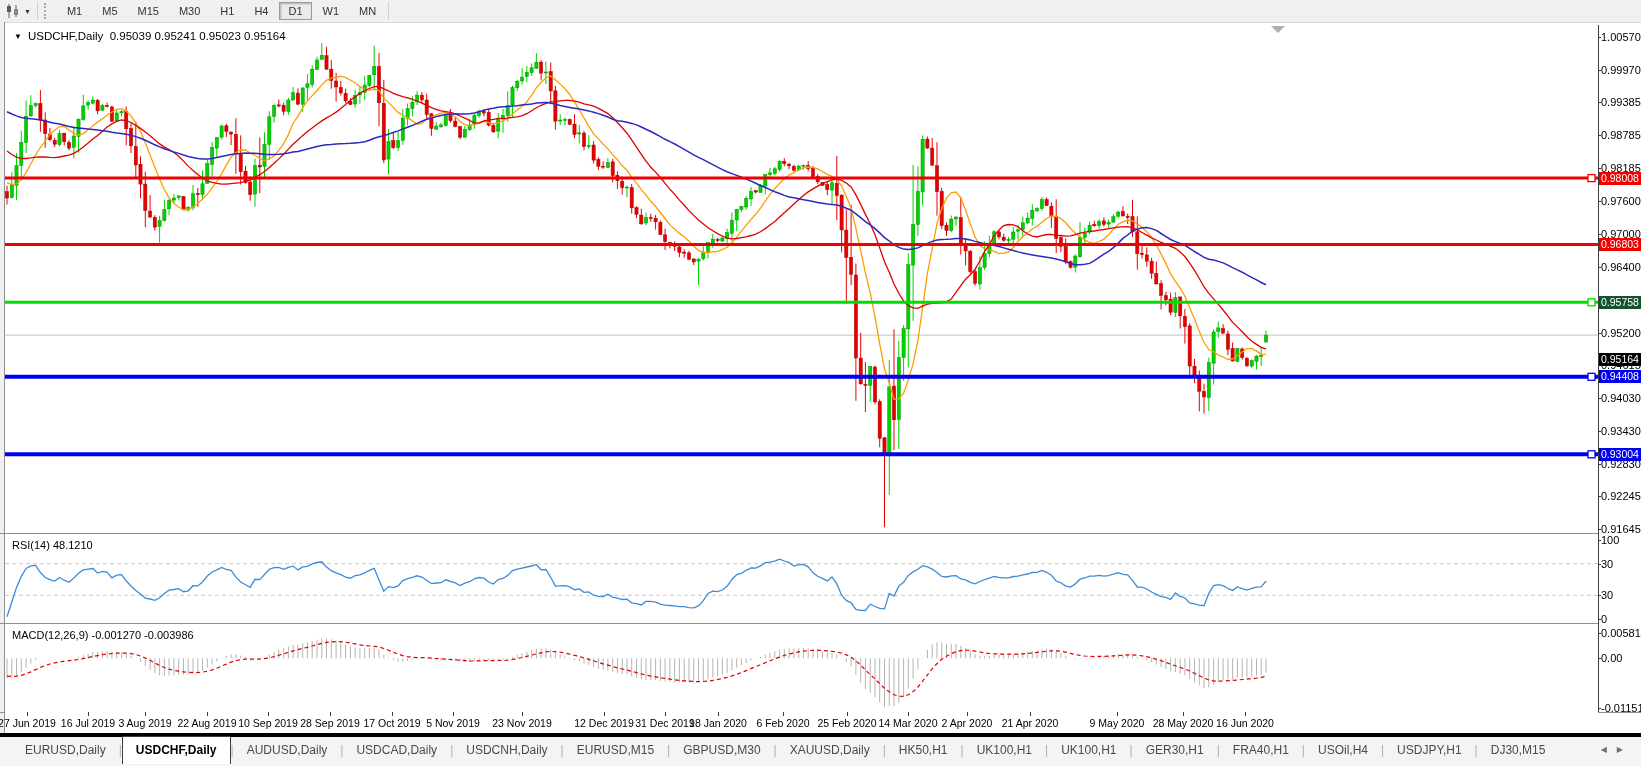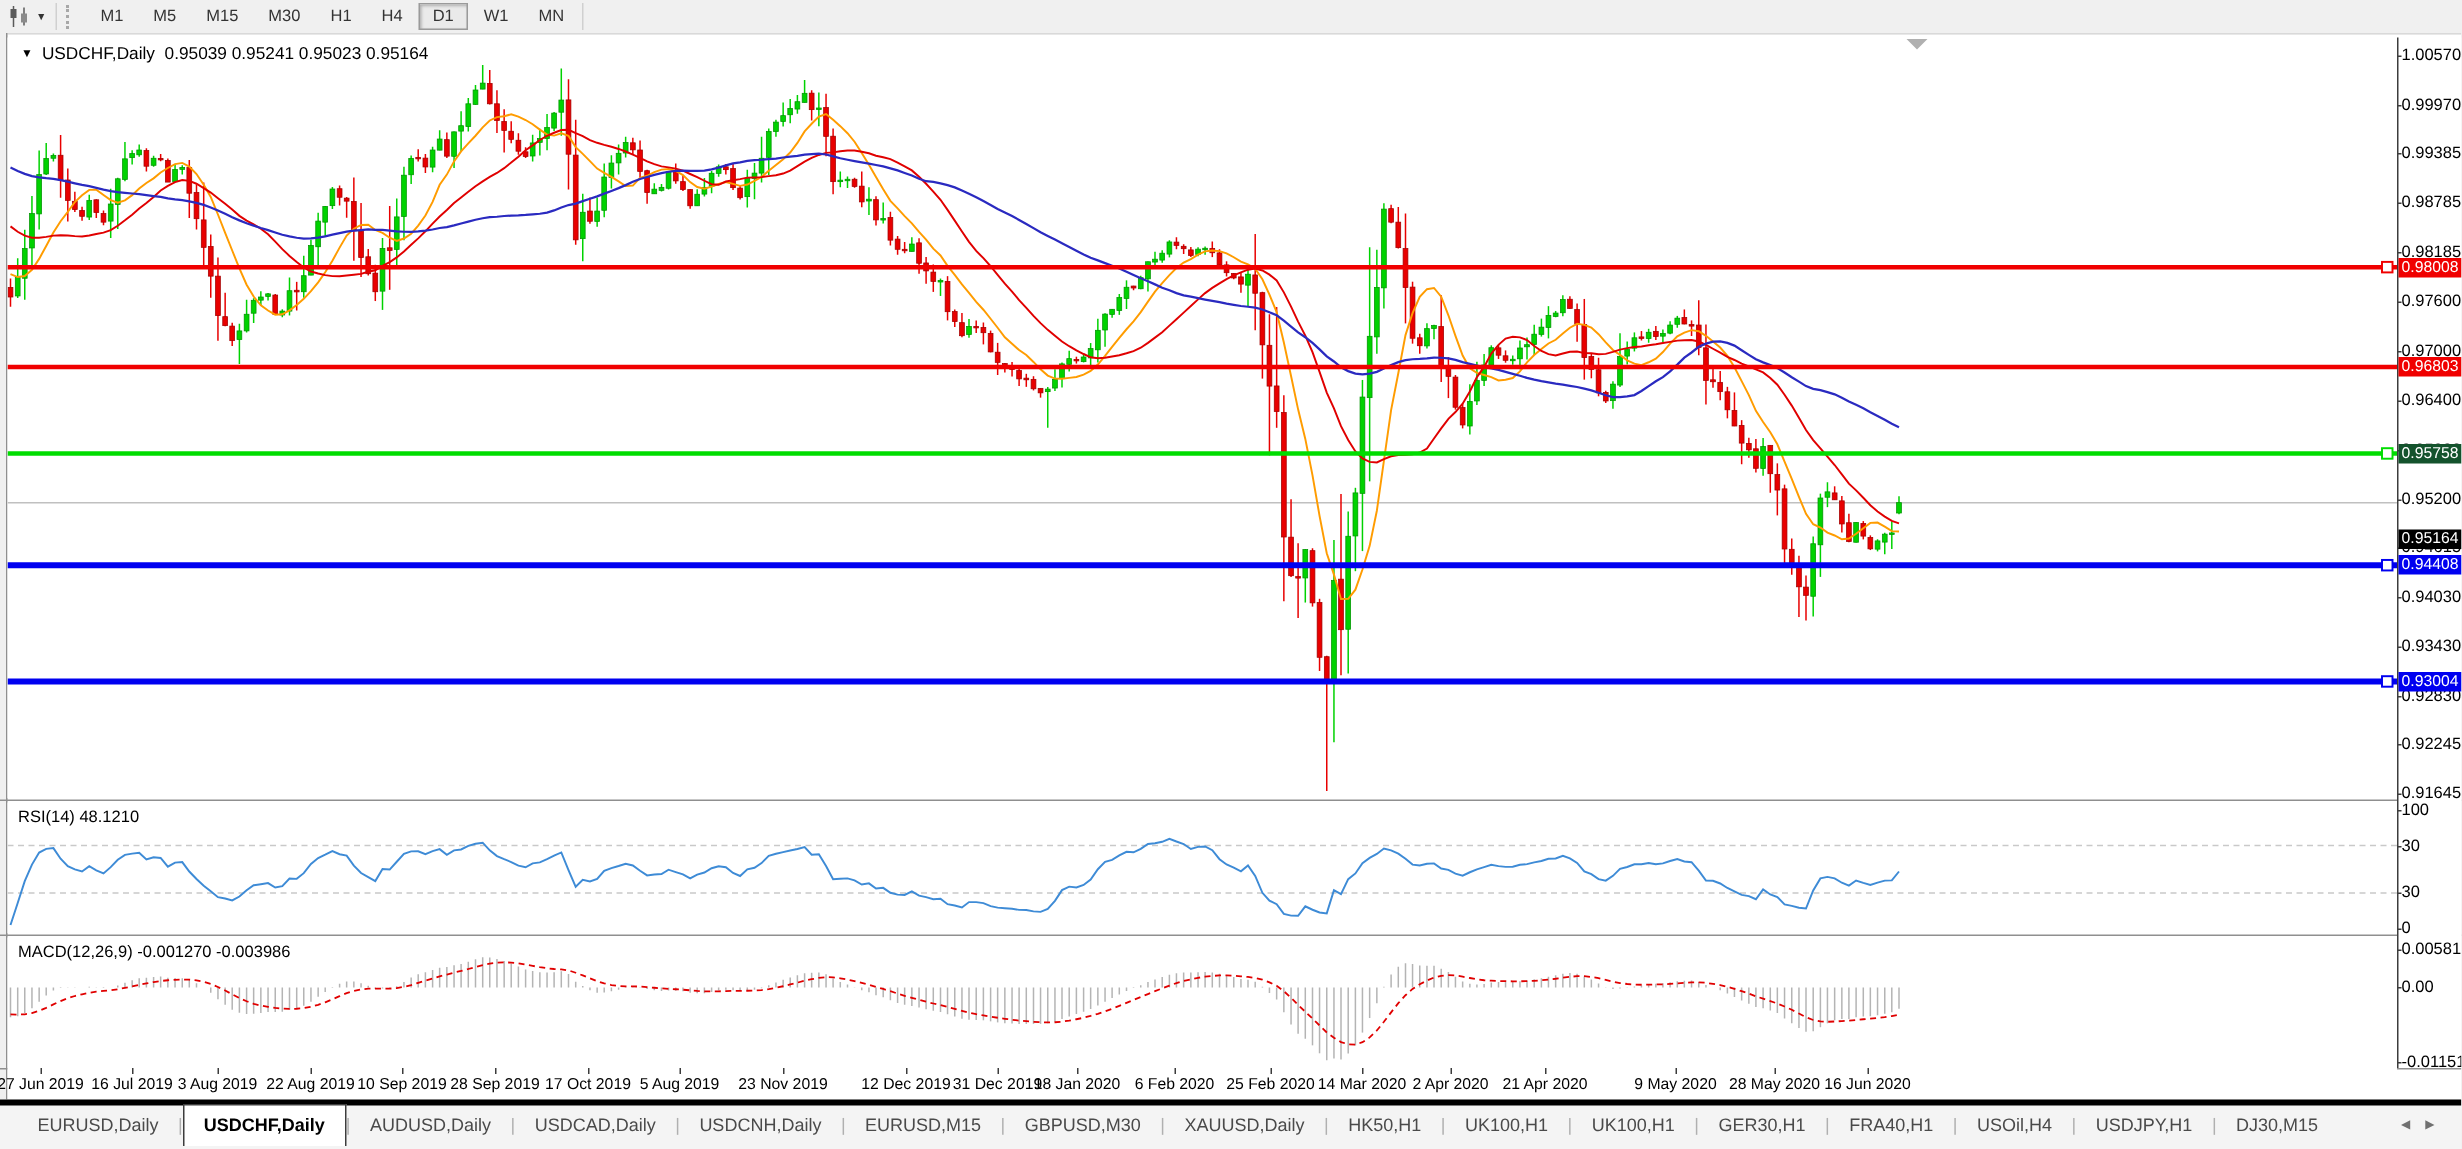--- a/index.html
+++ b/index.html
@@ -906,21 +906,21 @@
       <span class="dlabel" style="left: 140px;">3 Aug 2019</span>
       <span class="dtick" style="left: 202px;"></span>
       <span class="dlabel" style="left: 202px;">22 Aug 2019</span>
       <span class="dtick" style="left: 263px;"></span>
       <span class="dlabel" style="left: 263px;">10 Sep 2019</span>
       <span class="dtick" style="left: 325px;"></span>
       <span class="dlabel" style="left: 325px;">28 Sep 2019</span>
       <span class="dtick" style="left: 387px;"></span>
       <span class="dlabel" style="left: 387px;">17 Oct 2019</span>
       <span class="dtick" style="left: 448px;"></span>
-      <span class="dlabel" style="left: 448px;">5 Aug 2019</span>
+      <span class="dlabel" style="left: 448px;">5 Nov 2019</span>
       <span class="dtick" style="left: 517px;"></span>
       <span class="dlabel" style="left: 517px;">23 Nov 2019</span>
       <span class="dtick" style="left: 599px;"></span>
       <span class="dlabel" style="left: 599px;">12 Dec 2019</span>
       <span class="dtick" style="left: 660px;"></span>
       <span class="dlabel" style="left: 660px;">31 Dec 2019</span>
       <span class="dtick" style="left: 713px;"></span>
       <span class="dlabel" style="left: 713px;">18 Jan 2020</span>
       <span class="dtick" style="left: 778px;"></span>
       <span class="dlabel" style="left: 778px;">6 Feb 2020</span>

